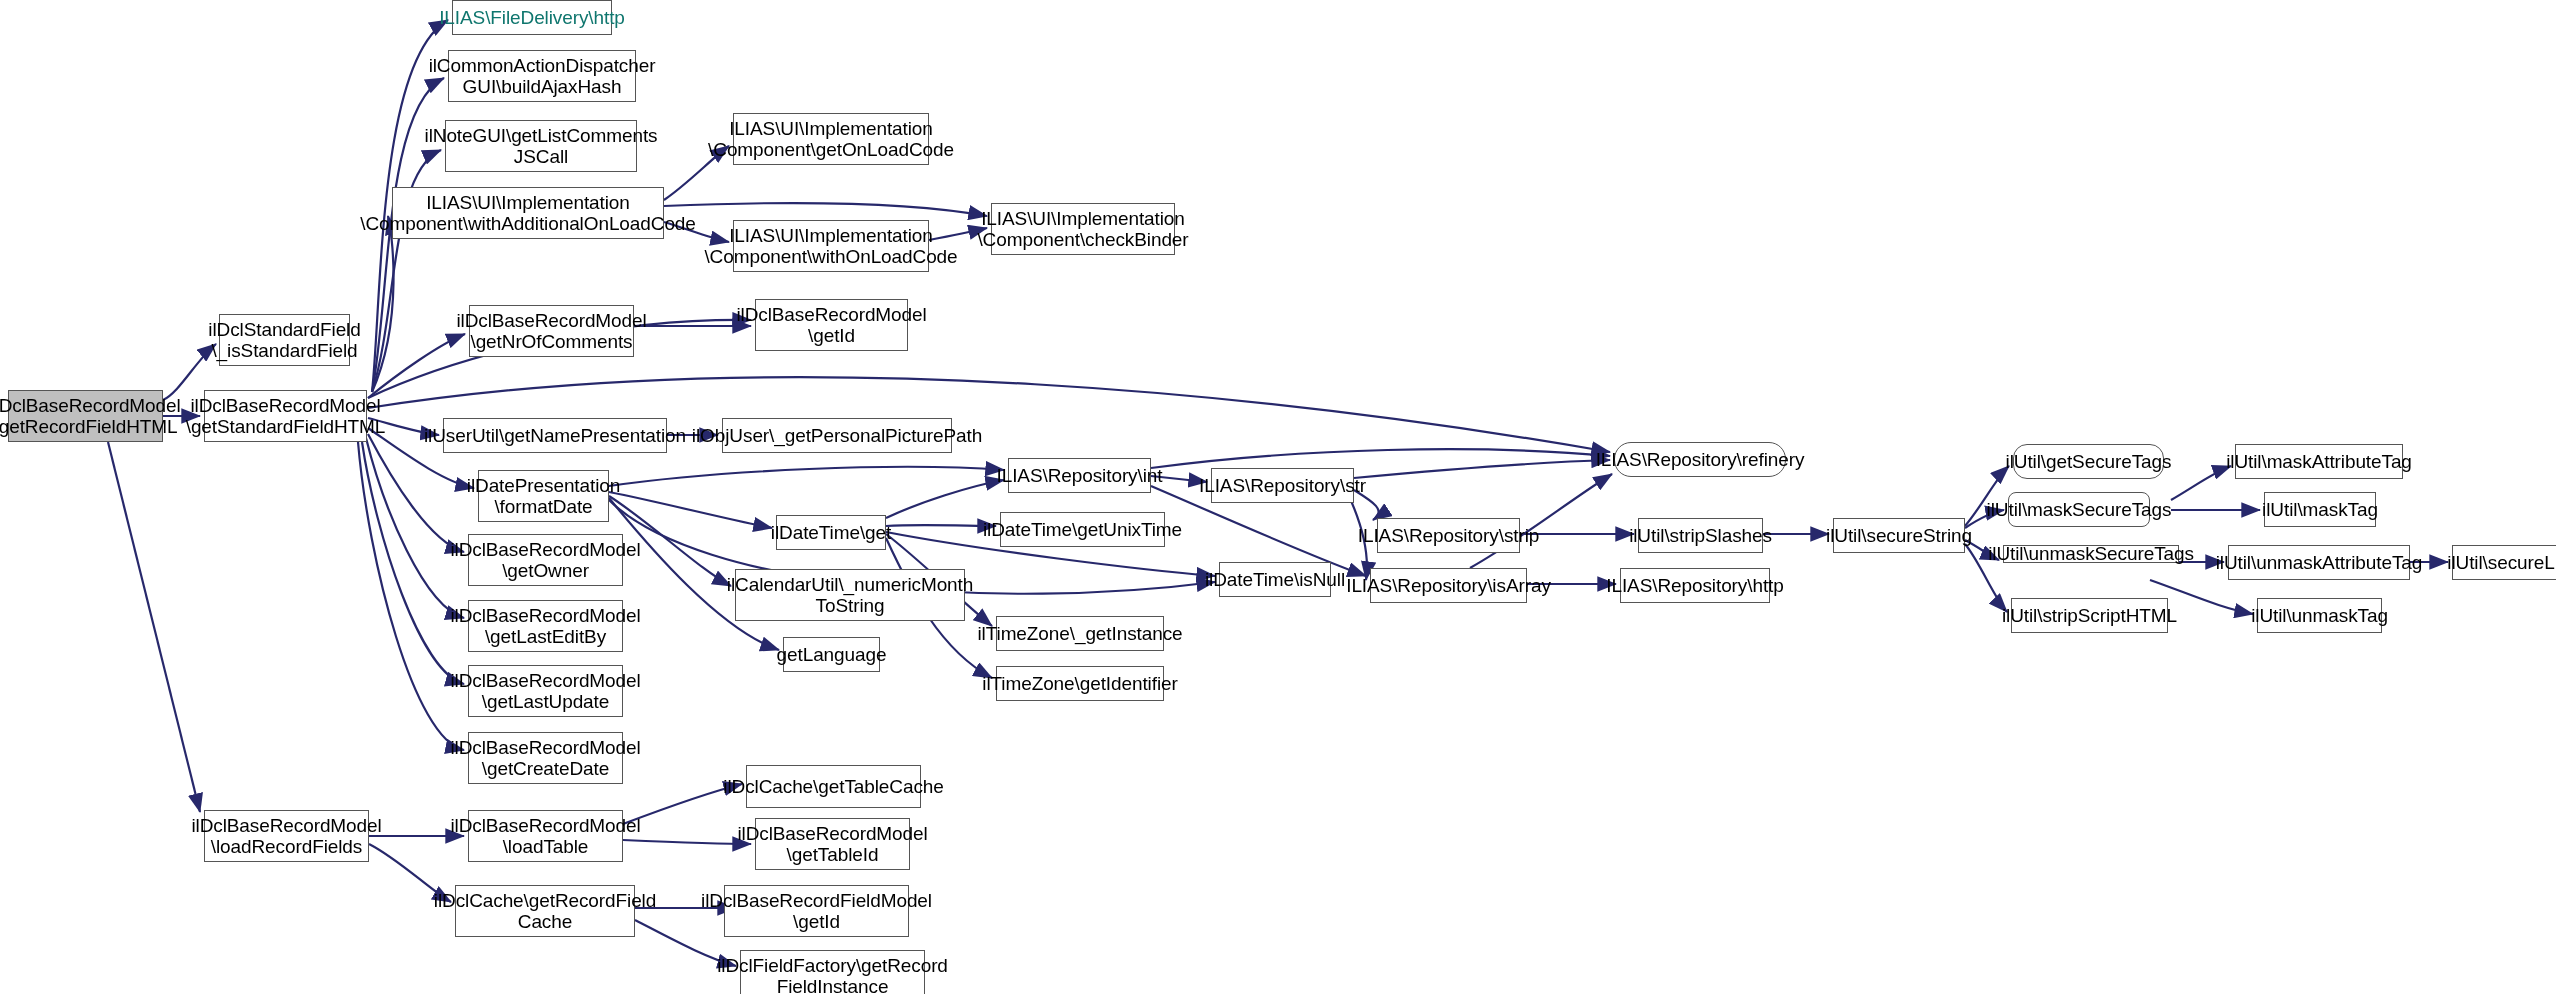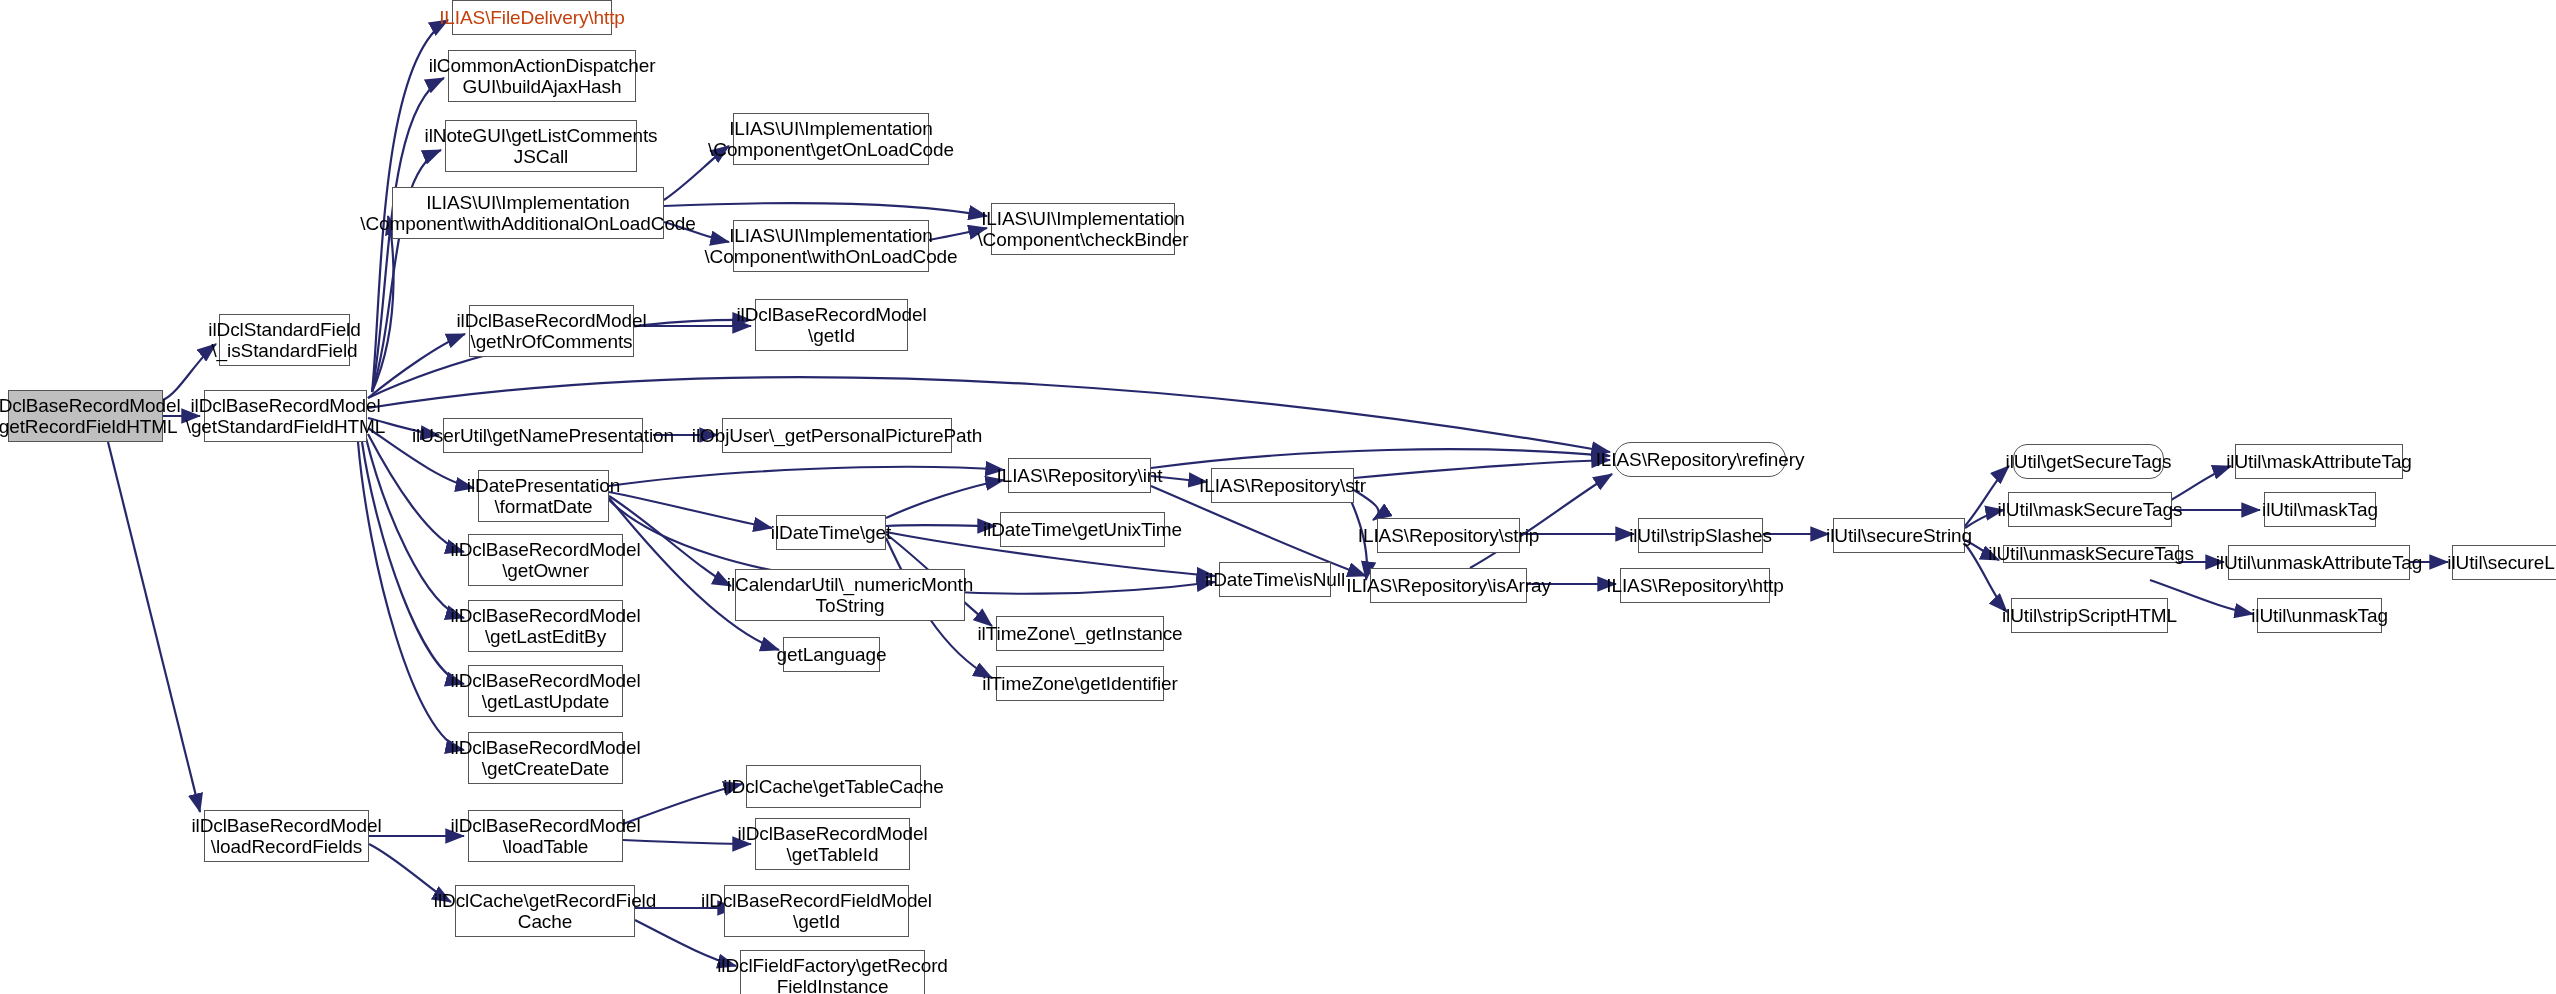--- a/index.html
+++ b/index.html
@@ -115,38 +115,38 @@
         <path d="M635,920 C670,938 706,958 736,966" fill="none" stroke="#27286b" stroke-width="2.2" marker-end="url(#arrowhead)"></path>
       </g>
   </svg>
   <div id="nodes-layer">
       <div class="node root" style="left: 8px; top: 390px; width: 155px; height: 52px; border-color: rgb(85, 85, 85); color: rgb(0, 0, 0); background: rgb(191, 191, 191);">ilDclBaseRecordModel
 \getRecordFieldHTML</div>
       <div class="node" style="left: 204px; top: 390px; width: 163px; height: 52px; border-color: rgb(85, 85, 85); color: rgb(0, 0, 0);">ilDclBaseRecordModel
 \getStandardFieldHTML</div>
       <div class="node" style="left: 219px; top: 314px; width: 131px; height: 52px; border-color: rgb(85, 85, 85); color: rgb(0, 0, 0);">ilDclStandardField
 \_isStandardField</div>
-      <div class="node" style="left: 452px; top: 0px; width: 160px; height: 35px; border-color: rgb(85, 85, 85); color: #c2410c;">ILIAS\FileDelivery\http</div>
+      <div class="node" style="left: 452px; top: 0px; width: 160px; height: 35px; border-color: rgb(85, 85, 85); color: #0f766e;">ILIAS\FileDelivery\http</div>
       <div class="node" style="left: 448px; top: 50px; width: 188px; height: 52px; border-color: rgb(85, 85, 85); color: rgb(0, 0, 0);">ilCommonActionDispatcher
 GUI\buildAjaxHash</div>
       <div class="node" style="left: 445px; top: 120px; width: 192px; height: 52px; border-color: rgb(85, 85, 85); color: rgb(0, 0, 0);">ilNoteGUI\getListComments
 JSCall</div>
       <div class="node" style="left: 392px; top: 187px; width: 272px; height: 52px; border-color: rgb(85, 85, 85); color: rgb(0, 0, 0);">ILIAS\UI\Implementation
 \Component\withAdditionalOnLoadCode</div>
       <div class="node" style="left: 733px; top: 113px; width: 196px; height: 52px; border-color: rgb(85, 85, 85); color: rgb(0, 0, 0);">ILIAS\UI\Implementation
 \Component\getOnLoadCode</div>
       <div class="node" style="left: 733px; top: 220px; width: 196px; height: 52px; border-color: rgb(85, 85, 85); color: rgb(0, 0, 0);">ILIAS\UI\Implementation
 \Component\withOnLoadCode</div>
       <div class="node" style="left: 991px; top: 203px; width: 184px; height: 52px; border-color: rgb(85, 85, 85); color: rgb(0, 0, 0);">ILIAS\UI\Implementation
 \Component\checkBinder</div>
       <div class="node" style="left: 469px; top: 305px; width: 165px; height: 52px; border-color: rgb(85, 85, 85); color: rgb(0, 0, 0);">ilDclBaseRecordModel
 \getNrOfComments</div>
       <div class="node" style="left: 755px; top: 299px; width: 153px; height: 52px; border-color: rgb(85, 85, 85); color: rgb(0, 0, 0);">ilDclBaseRecordModel
 \getId</div>
-      <div class="node" style="left: 443px; top: 418px; width: 200px; height: 35px; border-color: rgb(85, 85, 85); color: rgb(0, 0, 0);">ilUserUtil\getNamePresentation</div>
+      <div class="node" style="left: 443px; top: 418px; width: 224px; height: 35px; border-color: rgb(85, 85, 85); color: rgb(0, 0, 0);">ilUserUtil\getNamePresentation</div>
       <div class="node" style="left: 722px; top: 418px; width: 230px; height: 35px; border-color: rgb(85, 85, 85); color: rgb(0, 0, 0);">ilObjUser\_getPersonalPicturePath</div>
       <div class="node" style="left: 478px; top: 470px; width: 131px; height: 52px; border-color: rgb(85, 85, 85); color: rgb(0, 0, 0);">ilDatePresentation
 \formatDate</div>
       <div class="node" style="left: 468px; top: 534px; width: 155px; height: 52px; border-color: rgb(85, 85, 85); color: rgb(0, 0, 0);">ilDclBaseRecordModel
 \getOwner</div>
       <div class="node" style="left: 468px; top: 600px; width: 155px; height: 52px; border-color: rgb(85, 85, 85); color: rgb(0, 0, 0);">ilDclBaseRecordModel
 \getLastEditBy</div>
       <div class="node" style="left: 468px; top: 665px; width: 155px; height: 52px; border-color: rgb(85, 85, 85); color: rgb(0, 0, 0);">ilDclBaseRecordModel
 \getLastUpdate</div>
       <div class="node" style="left: 468px; top: 732px; width: 155px; height: 52px; border-color: rgb(85, 85, 85); color: rgb(0, 0, 0);">ilDclBaseRecordModel
@@ -161,21 +161,21 @@
       <div class="node" style="left: 1008px; top: 458px; width: 143px; height: 35px; border-color: rgb(85, 85, 85); color: rgb(0, 0, 0);">ILIAS\Repository\int</div>
       <div class="node" style="left: 1211px; top: 468px; width: 143px; height: 35px; border-color: rgb(85, 85, 85); color: rgb(0, 0, 0);">ILIAS\Repository\str</div>
       <div class="node" style="left: 1219px; top: 562px; width: 112px; height: 35px; border-color: rgb(85, 85, 85); color: rgb(0, 0, 0);">ilDateTime\isNull</div>
       <div class="node" style="left: 1377px; top: 518px; width: 143px; height: 35px; border-color: rgb(85, 85, 85); color: rgb(0, 0, 0);">ILIAS\Repository\strip</div>
       <div class="node" style="left: 1370px; top: 568px; width: 157px; height: 35px; border-color: rgb(85, 85, 85); color: rgb(0, 0, 0);">ILIAS\Repository\isArray</div>
       <div class="node" style="left: 1620px; top: 568px; width: 150px; height: 35px; border-color: rgb(85, 85, 85); color: rgb(0, 0, 0);">ILIAS\Repository\http</div>
       <div class="node" style="left: 1638px; top: 518px; width: 125px; height: 35px; border-color: rgb(85, 85, 85); color: rgb(0, 0, 0);">ilUtil\stripSlashes</div>
       <div class="node" style="left: 1614px; top: 442px; width: 172px; height: 35px; border-color: rgb(85, 85, 85); color: rgb(0, 0, 0); border-radius: 17px;">ILIAS\Repository\refinery</div>
       <div class="node" style="left: 1833px; top: 518px; width: 132px; height: 35px; border-color: rgb(85, 85, 85); color: rgb(0, 0, 0);">ilUtil\secureString</div>
       <div class="node" style="left: 2013px; top: 444px; width: 151px; height: 35px; border-color: rgb(85, 85, 85); color: rgb(0, 0, 0); border-radius: 14px;">ilUtil\getSecureTags</div>
-      <div class="node" style="left: 2008px; top: 492px; width: 164px; height: 35px; border-color: rgb(85, 85, 85); color: rgb(0, 0, 0);">ilUtil\maskSecureTags</div>
+      <div class="node" style="left: 2008px; top: 492px; width: 142px; height: 35px; border-color: rgb(85, 85, 85); color: rgb(0, 0, 0); border-radius: 8px;">ilUtil\maskSecureTags</div>
       <div class="node" style="left: 2003px; top: 545px; width: 176px; height: 18px; border-color: rgb(85, 85, 85); color: rgb(0, 0, 0);">ilUtil\unmaskSecureTags</div>
       <div class="node" style="left: 2011px; top: 598px; width: 157px; height: 35px; border-color: rgb(85, 85, 85); color: rgb(0, 0, 0);">ilUtil\stripScriptHTML</div>
       <div class="node" style="left: 2235px; top: 444px; width: 168px; height: 35px; border-color: rgb(85, 85, 85); color: rgb(0, 0, 0);">ilUtil\maskAttributeTag</div>
       <div class="node" style="left: 2264px; top: 492px; width: 112px; height: 35px; border-color: rgb(85, 85, 85); color: rgb(0, 0, 0);">ilUtil\maskTag</div>
       <div class="node" style="left: 2228px; top: 545px; width: 182px; height: 35px; border-color: rgb(85, 85, 85); color: rgb(0, 0, 0);">ilUtil\unmaskAttributeTag</div>
       <div class="node" style="left: 2257px; top: 598px; width: 125px; height: 35px; border-color: rgb(85, 85, 85); color: rgb(0, 0, 0);">ilUtil\unmaskTag</div>
       <div class="node" style="left: 2452px; top: 545px; width: 122px; height: 35px; border-color: rgb(85, 85, 85); color: rgb(0, 0, 0);">ilUtil\secureLink</div>
       <div class="node" style="left: 204px; top: 810px; width: 165px; height: 52px; border-color: rgb(85, 85, 85); color: rgb(0, 0, 0);">ilDclBaseRecordModel
 \loadRecordFields</div>
       <div class="node" style="left: 468px; top: 810px; width: 155px; height: 52px; border-color: rgb(85, 85, 85); color: rgb(0, 0, 0);">ilDclBaseRecordModel

